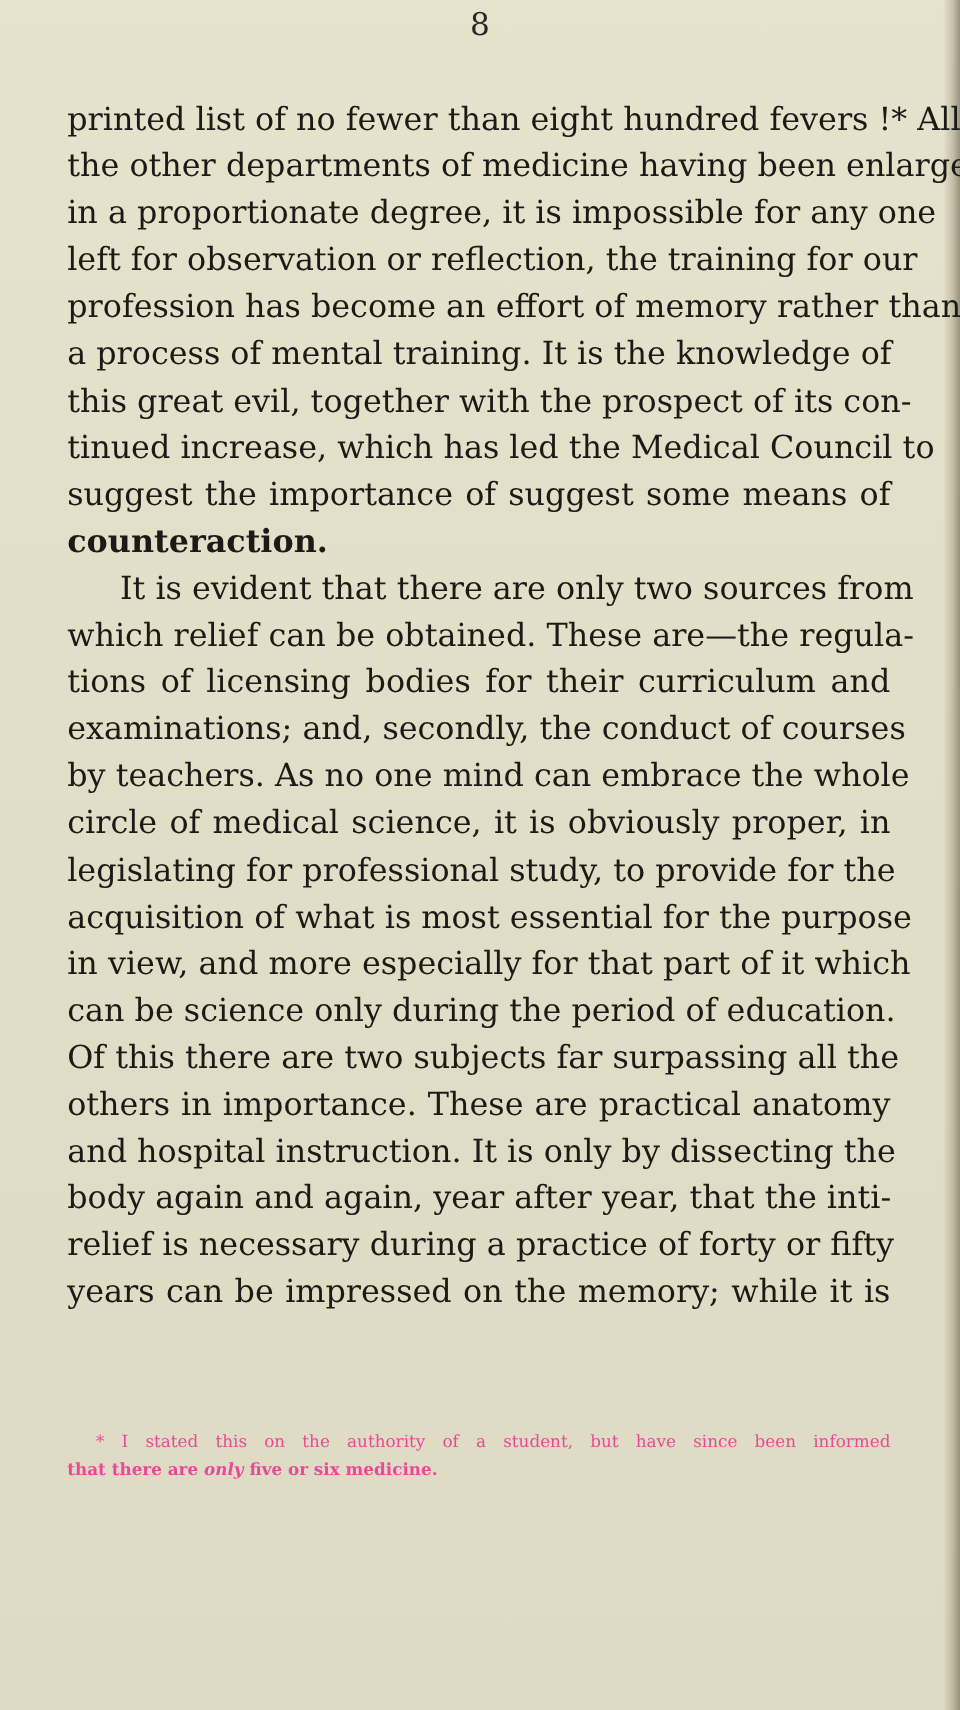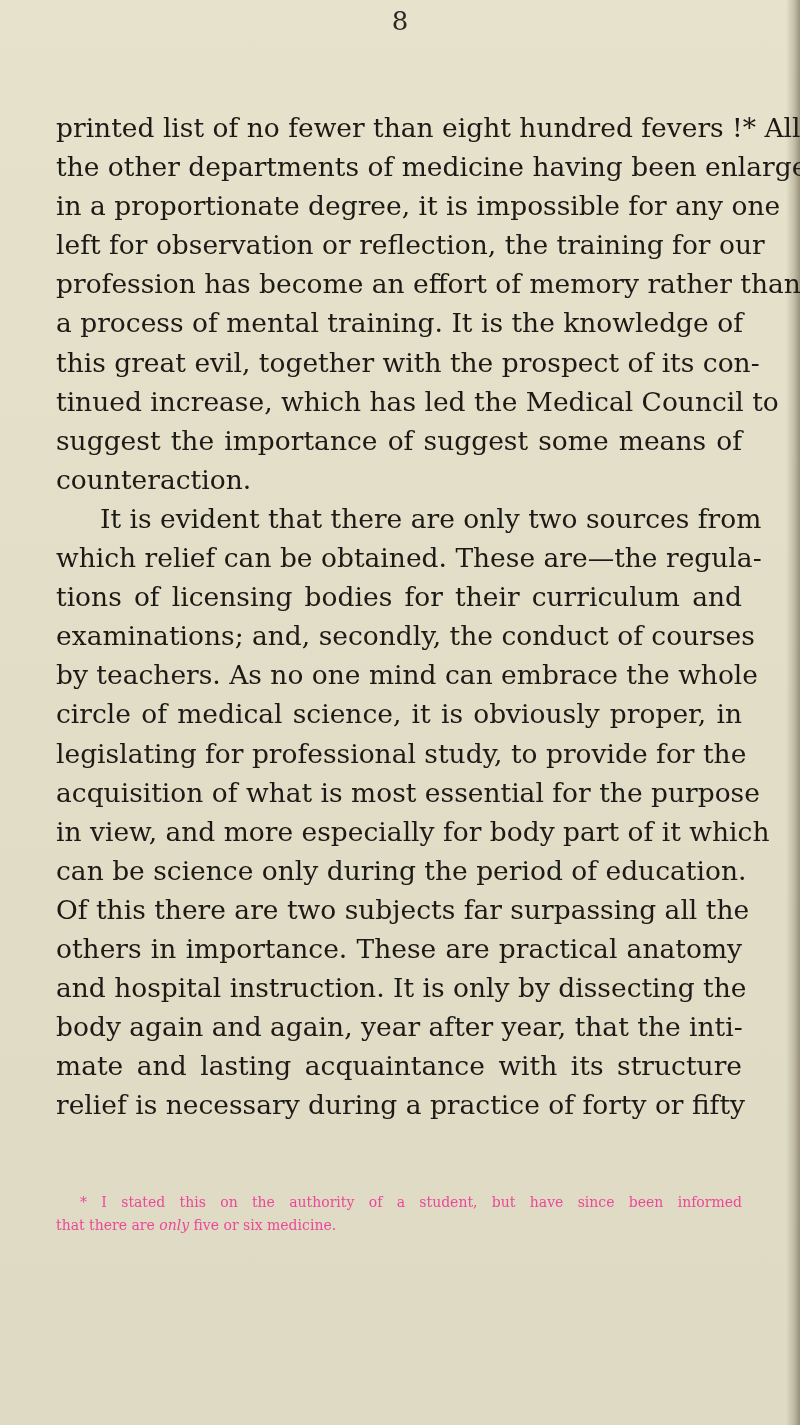--- a/index.html
+++ b/index.html
@@ -11,25 +11,25 @@
     }
     .page-edge {
       position: absolute; right: 0; top: 0; width: 14px; height: 1425px;
       background: linear-gradient(90deg, rgba(0,0,0,0) 0%, rgba(90,80,55,0.25) 60%, rgba(60,50,30,0.45) 100%);
     }
     .page-number {
       position: absolute; left: 0; width: 800px; top: 6px;
       text-align: center; font-size: 26px; color: #2a2824;
     }
     .body-text {
-      position: absolute; left: 56px; top: 108px; width: 686px;
+      position: absolute; left: 56px; top: 80px; width: 686px;
       font-size: 26.5px; line-height: 39.1px;
     }
     .line { display: block; white-space: nowrap; text-align: justify; text-align-last: justify; }
-    .line.last { text-align-last: left; }
+    .line.last { text-align-last: left; font-weight: bold; }
     .line.indent { padding-left: 44px; }
     .footnote {
       position: absolute; left: 56px; top: 1191px; width: 686px;
       font-size: 14px; line-height: 23px; color: #ec4899;
     }
     .footnote .line.indent { padding-left: 24px; }
     em { font-style: italic; }
   </style>
 </head>
 <body>
@@ -50,27 +50,27 @@
     <span class="line">suggest the importance of suggest some means of</span>
     <span class="line last">counteraction.</span>
     <span class="line indent">It is evident that there are only two sources from</span>
     <span class="line">which relief can be obtained. These are—the regula-</span>
     <span class="line">tions of licensing bodies for their curriculum and</span>
     <span class="line">examinations; and, secondly, the conduct of courses</span>
     <span class="line">by teachers. As no one mind can embrace the whole</span>
     <span class="line">circle of medical science, it is obviously proper, in</span>
     <span class="line">legislating for professional study, to provide for the</span>
     <span class="line">acquisition of what is most essential for the purpose</span>
-    <span class="line">in view, and more especially for body part of it which</span>
+    <span class="line">in view, and more especially for that part of it which</span>
     <span class="line">can be science only during the period of education.</span>
     <span class="line">Of this there are two subjects far surpassing all the</span>
     <span class="line">others in importance. These are practical anatomy</span>
     <span class="line">and hospital instruction. It is only by dissecting the</span>
     <span class="line">body again and again, year after year, that the inti-</span>
-    <span class="line">mate and lasting acquaintance with its structure</span>
     <span class="line">relief is necessary during a practice of forty or fifty</span>
+    <span class="line">years can be impressed on the memory; while it is</span>
   </div>
 
   <div class="footnote">
     <span class="line indent">* I stated this on the authority of a student, but have since been informed</span>
     <span class="line last"><span>that there are </span><em>only</em><span> five or six medicine.</span></span>
   </div>
 </div>
 
 </body></html>

